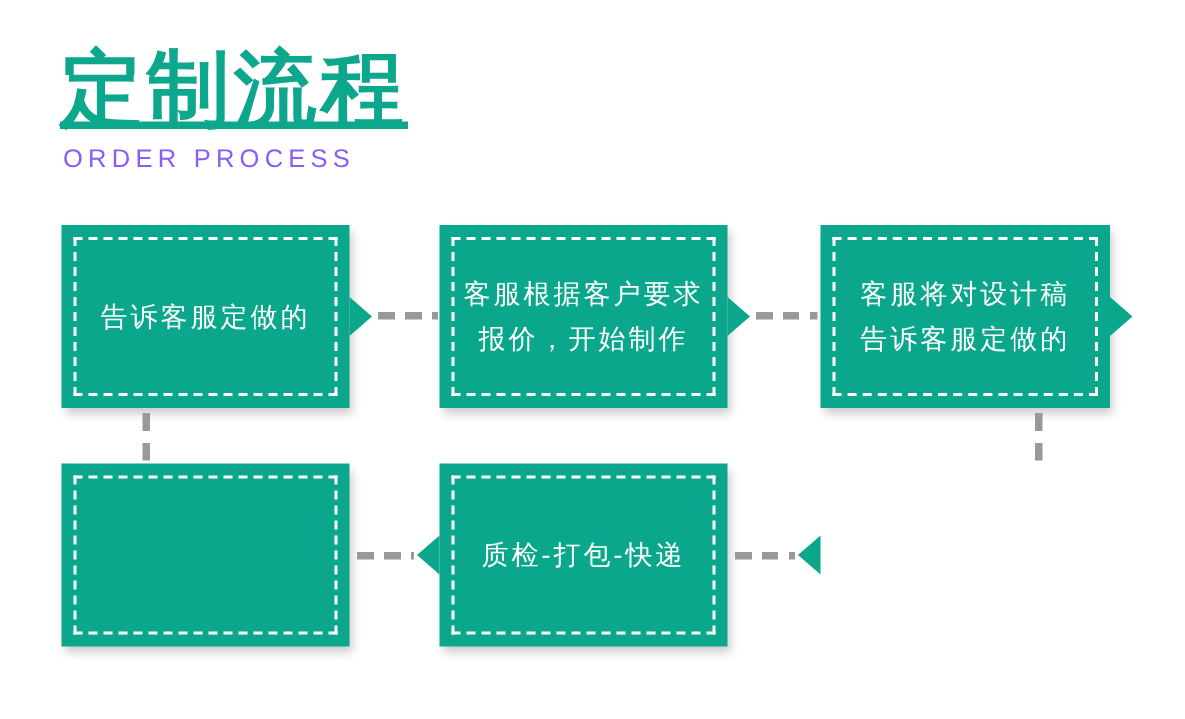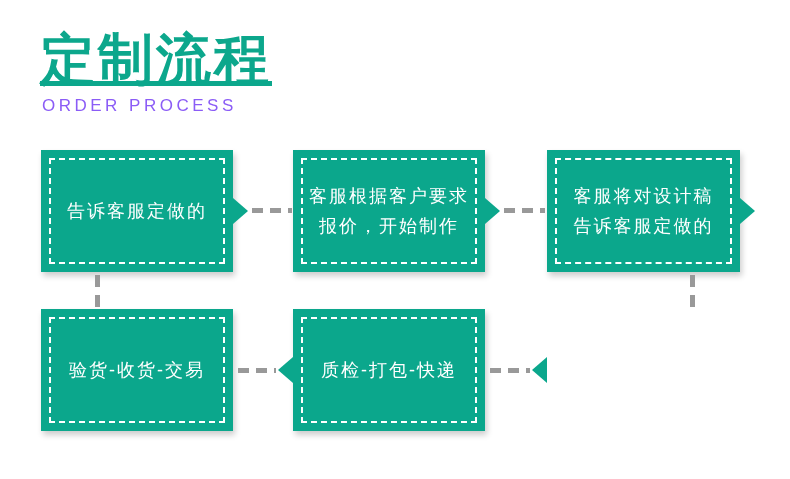--- a/index.html
+++ b/index.html
@@ -124,21 +124,20 @@
     <span class="inner-border"></span>
     <div class="label">
       <span>客服将对设计稿</span>
       <span>告诉客服定做的</span>
     </div>
   </div>
 
   <div class="flow-box box-4">
     <span class="inner-border"></span>
     <div class="label">
-      <span>验货-收货-交易</span>
     </div>
   </div>
 
   <div class="flow-box box-5">
     <span class="inner-border"></span>
     <div class="label">
       <span>质检-打包-快递</span>
     </div>
   </div>
 

